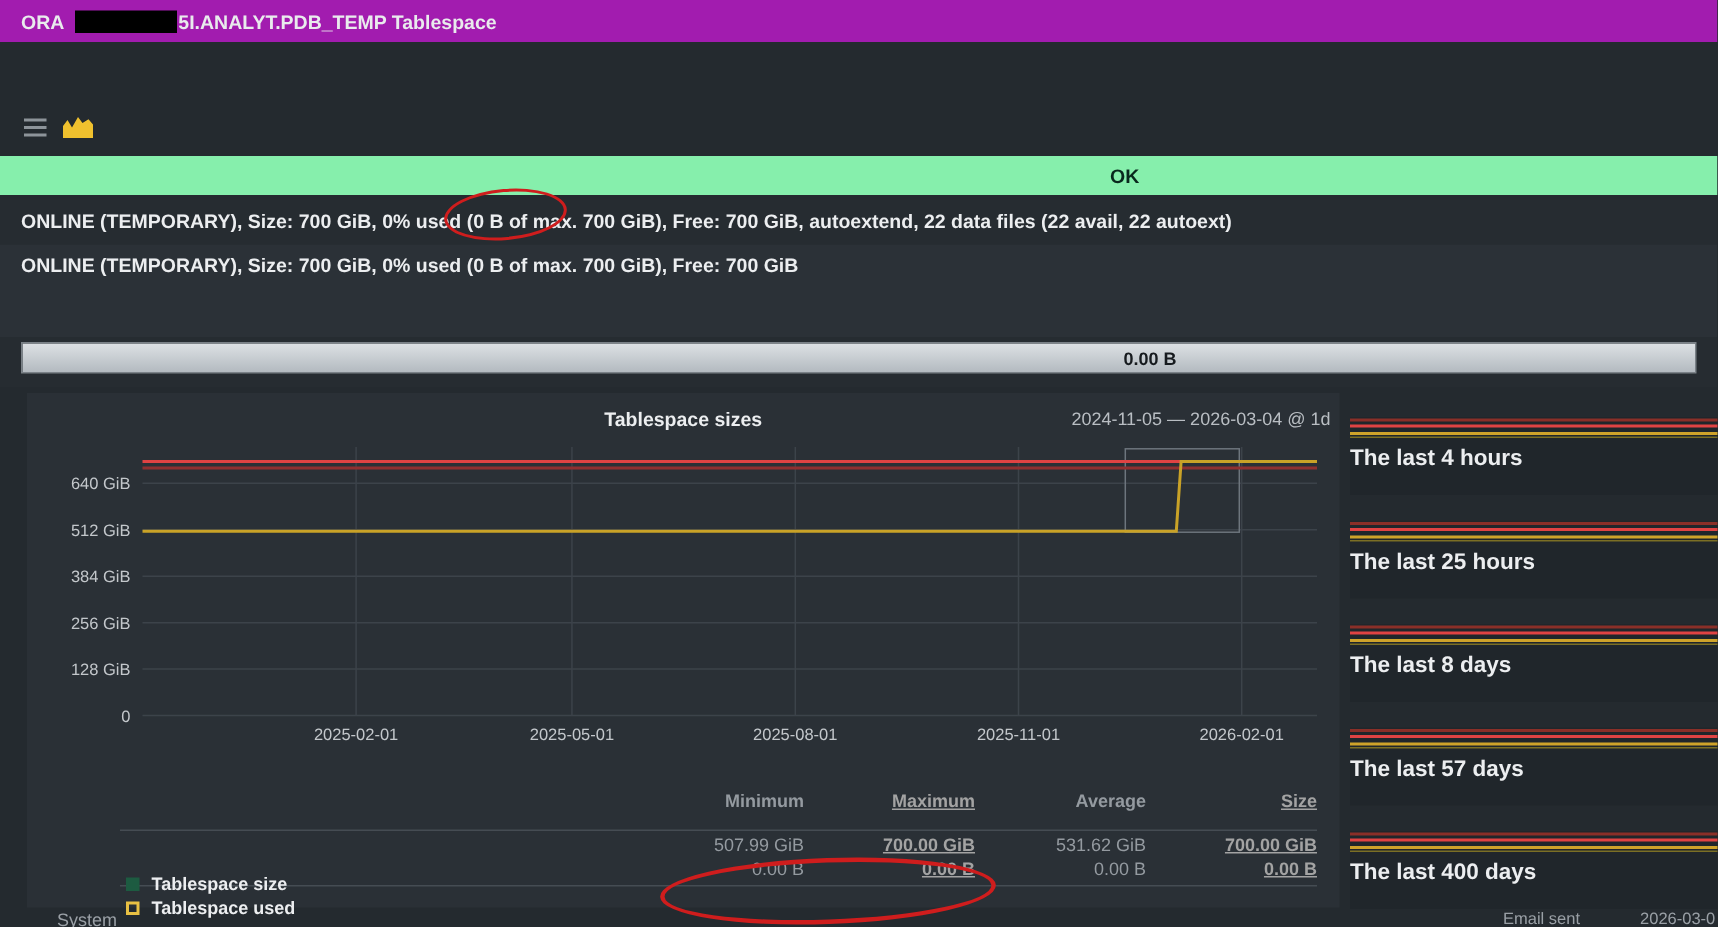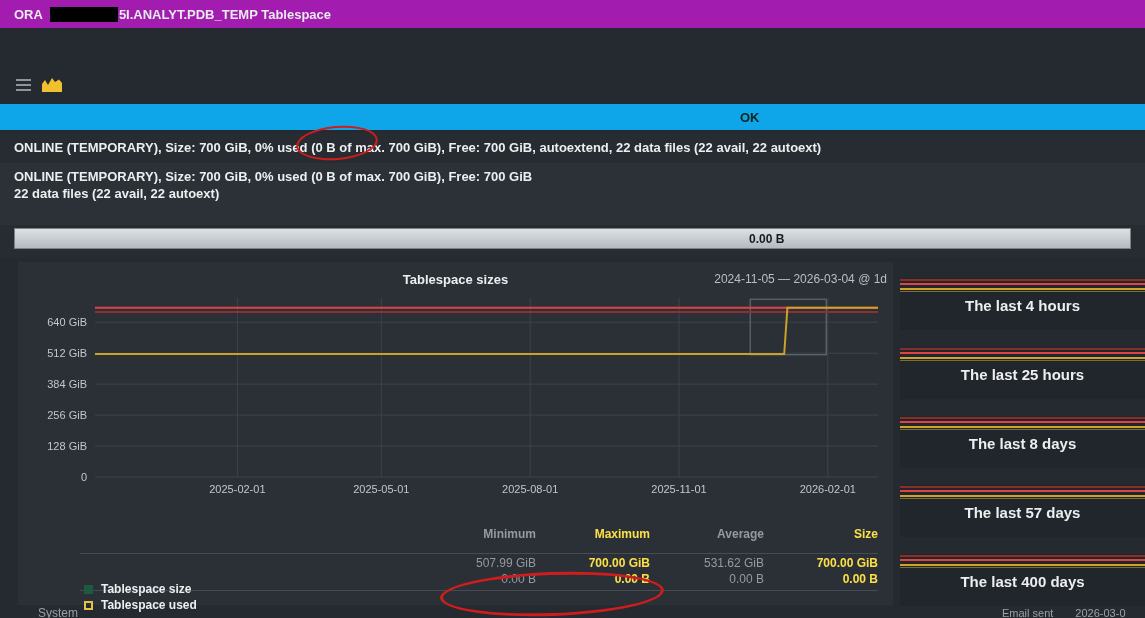--- a/index.html
+++ b/index.html
@@ -14,21 +14,21 @@
     background:#a21caf; display:flex; align-items:center; padding:0 14px;
     font-size:13px; font-weight:bold; color:#e9ebed; }
   .redaction { display:inline-block; width:68px; height:15px; background:#000;
     margin:0 1px 0 7px; vertical-align:-3px; }
   
   .toolbar { position:absolute; top:77px; left:16px; display:flex; gap:11px; align-items:center; }
   .menu-icon { display:inline-flex; flex-direction:column; gap:3px; cursor:pointer; }
   .menu-icon i { display:block; width:15px; height:2px; background:#8d949a; }
   .graph-icon { display:inline-flex; cursor:pointer; }
   
-  .ok-bar { position:absolute; top:104px; left:0; width:1145px; height:26px; background:#0ea5e9; }
+  .ok-bar { position:absolute; top:104px; left:0; width:1145px; height:26px; background:#86efac; }
   .ok-label { position:absolute; left:740px; top:6px; font-size:13px; font-weight:bold; color:#09281d; }
   
   .summary-row { position:absolute; top:133px; left:0; width:1145px; height:30px;
     background:#262c31; padding:7px 14px; font-size:13px; font-weight:bold; color:#eceef0; white-space:nowrap; }
   .details-row { position:absolute; top:163px; left:0; width:1145px; height:62px;
     background:#2b3137; padding:5px 14px; font-size:13px; font-weight:bold; color:#eceef0; line-height:17px; }
   
   .perfo-row { position:absolute; top:225px; left:0; width:1145px; height:33px; background:#262c31; }
   .perfometer { position:absolute; top:3px; left:14px; width:1117px; height:21px;
     background:linear-gradient(#dde1e4, #b3bac0); border:1px solid #7a8187; }
@@ -44,35 +44,35 @@
   #plot-svg .ytick { text-anchor:end; }
   #plot-svg .xtick { text-anchor:middle; }
   
   .legend { position:absolute; top:265px; left:62px; right:15px; font-size:12px; }
   .legend-row { display:flex; height:16px; }
   .legend-head { height:26px; font-weight:bold; }
   .legend-body { border-top:1px solid #454c53; border-bottom:1px solid #454c53; padding:2px 0; }
   .lg-label { flex:1; display:flex; align-items:center; font-weight:bold; color:#eceef0; padding-left:4px;margin-top:33px; }
   .lg-col { width:114px; text-align:right; }
   .dim { color:#949aa0; }
-  .bright { color:#fde047; font-weight:bold; }
+  .bright { color:#a3a3a3; font-weight:bold;text-decoration:underline; }
   .swatch { display:inline-block; width:9px; height:9px; margin-right:8px; }
   
   .sidebar { position:absolute; top:278px; left:900px; width:260px; }
   .sidebar-item { position:relative; height:52px; margin-bottom:17px; background:#20262b; cursor:pointer; }
   .sidebar-item i { position:absolute; left:0; right:0; display:block; }
   .sidebar-item .l1 { top:1px;  height:2px; background:#8a2f28; }
   .sidebar-item .l2 { top:5px;  height:2px; background:#e04343; }
   .sidebar-item .l3 { top:10px; height:2px; background:#cfa32a; }
   .sidebar-item .l4 { top:13px; height:1px; background:#7b6f25; }
-  .sidebar-label { position:absolute; top:19px; left:0; width:245px; text-align:center;
+  .sidebar-label { position:absolute; top:19px; left:0; width:245px; 
     font-size:15px; font-weight:bold; color:#eceef0; }
   
   .footer-left { position:absolute; top:606px; left:38px; font-size:12px; color:#9aa0a6; }
-  .footer-right { position:absolute; top:607px; left:1002px; font-size:11px; color:#9aa0a6; display:flex; gap:22px; white-space:nowrap; }
+  .footer-right { position:absolute; top:607px; left:1002px; font-size:11px; color:#9aa0a6; display:flex; gap:40px; white-space:nowrap; }
   
   .annotation { position:absolute; border:3px solid #cf1d1d; border-radius:50%;
     z-index:50; pointer-events:none; background:transparent; }
   .a1 { left:296px; top:126px; width:82px;  height:34px; border-width:2px; transform:rotate(-5deg); }
   .a2 { left:440px; top:572px; width:224px; height:44px; transform:rotate(-2deg); }
 </style>
 </head>
 <body>
 
 <header class="titlebar">
@@ -95,21 +95,20 @@
 <div class="ok-bar">
   <span class="ok-label">OK</span>
 </div>
 
 <div class="summary-row">
   <span>ONLINE (TEMPORARY), Size: 700 GiB, 0% used (0 B of max. 700 GiB), Free: 700 GiB, autoextend, 22 data files (22 avail, 22 autoext)</span>
 </div>
 
 <div class="details-row">
   <div>ONLINE (TEMPORARY), Size: 700 GiB, 0% used (0 B of max. 700 GiB), Free: 700 GiB</div>
-  <div>22 data files (22 avail, 22 autoext)</div>
 </div>
 
 <div class="perfo-row">
   <div class="perfometer">
     <span class="perfo-value">0.00 B</span>
   </div>
 </div>
 
 <section class="chart-panel">
   <div class="chart-title">Tablespace sizes</div>

